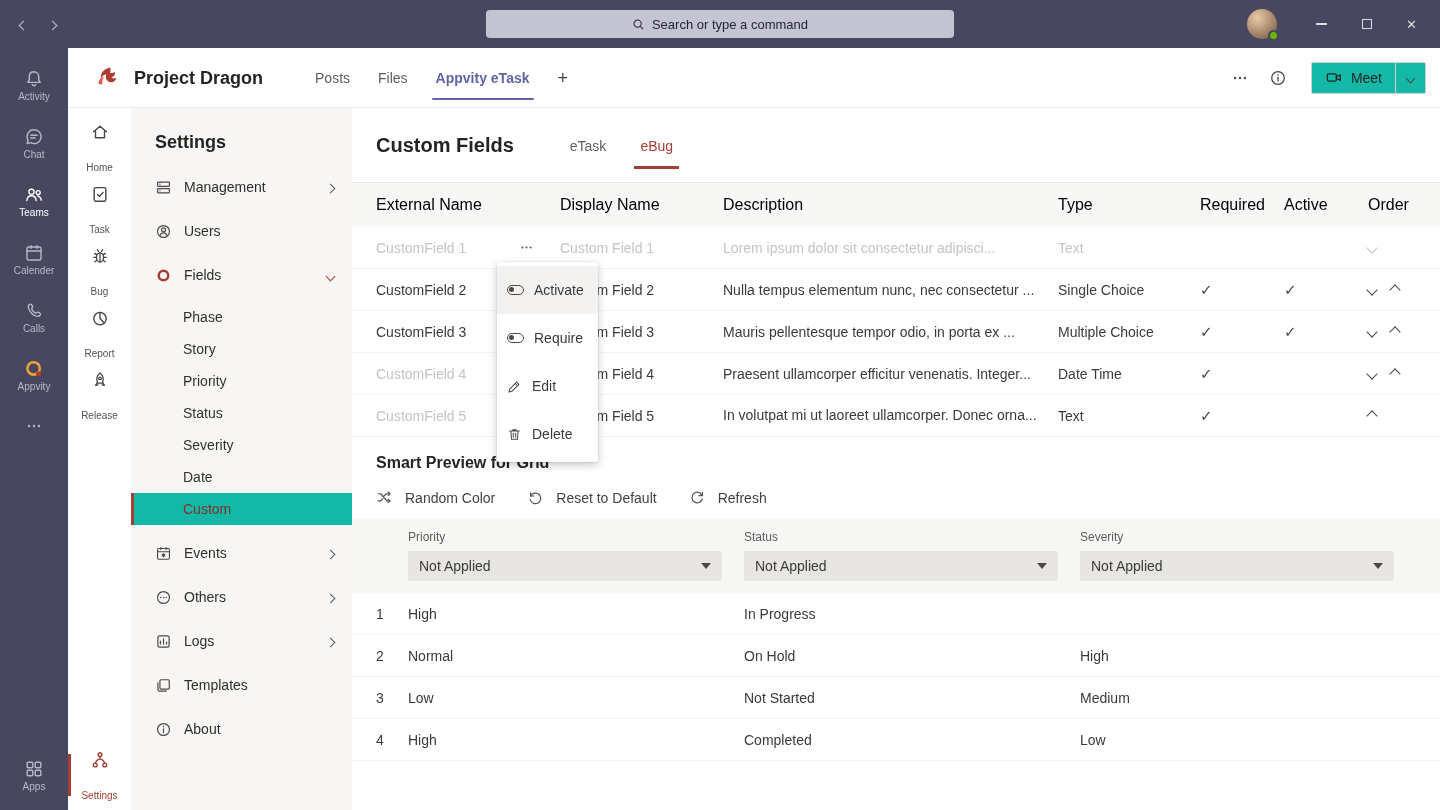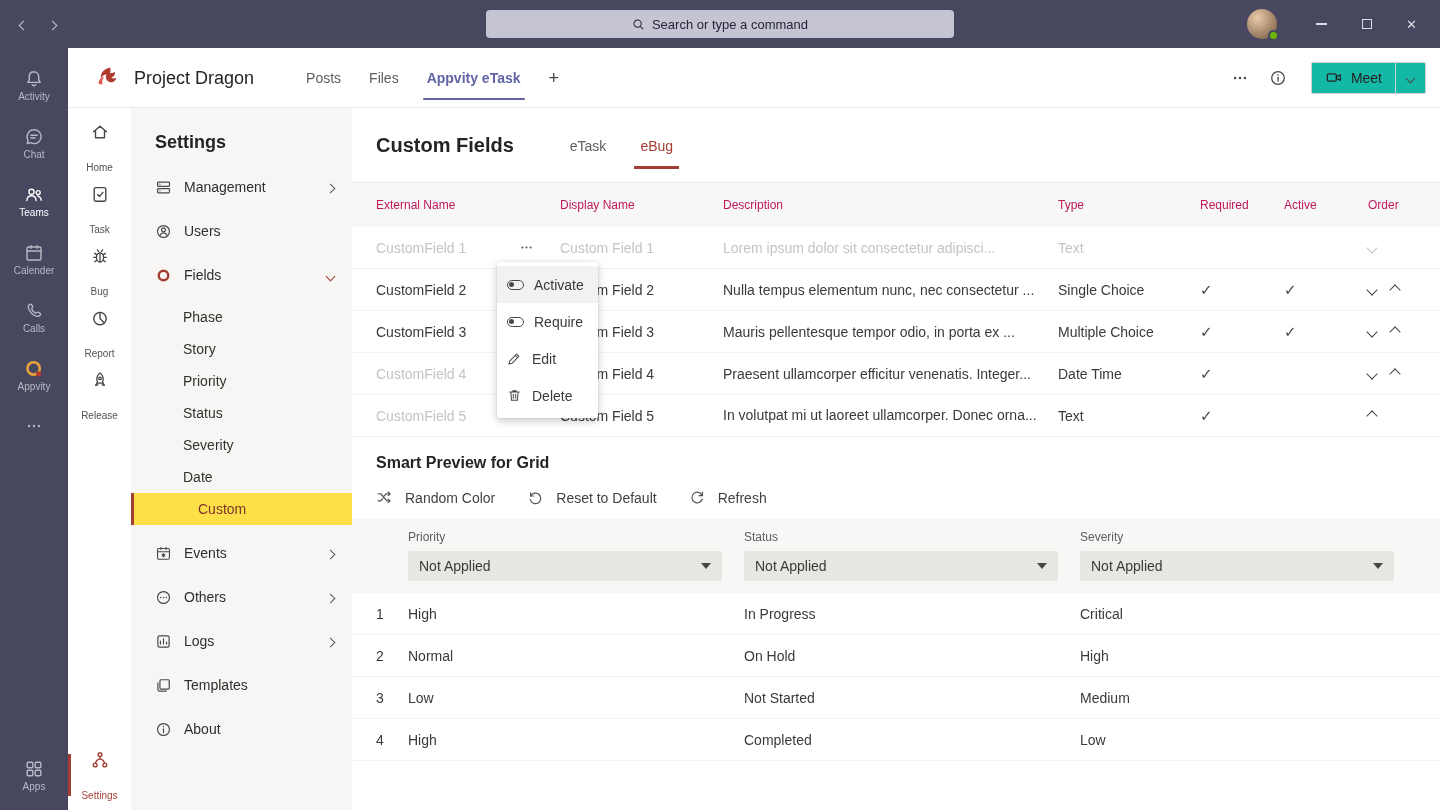--- a/index.html
+++ b/index.html
@@ -36,21 +36,21 @@
   .tr-item.active{color:#fff}
   .tr-item .lbl{line-height:1}
   .tr-spacer{flex:1}
   .tr-bottom{margin-bottom:6px}
 
   
   .right-col{flex:1;display:flex;flex-direction:column;min-width:0}
 
   
   .app-header{flex:0 0 60px;background:#fff;display:flex;align-items:center;padding:0 14px 0 26px;box-shadow:inset 0 -1px 0 #ececec}
-  .team-title{font-size:18px;font-weight:400;color:#252423;margin-left:10px;white-space:nowrap}
+  .team-title{font-size:18px;font-weight:700;color:#252423;margin-left:10px;white-space:nowrap}
   .team-tabs{display:flex;margin-left:38px;align-self:stretch}
   .tab{display:flex;align-items:center;padding:0 14px;color:#605e5c;position:relative;white-space:nowrap}
   .tab.active{color:#6264a7;font-weight:700}
   .tab.active::after{content:"";position:absolute;left:10px;right:10px;bottom:8px;height:2.5px;background:#6264a7;border-radius:1px}
   .tab.addtab{color:#484644;font-size:18px;font-weight:400}
   .header-right{margin-left:auto;display:flex;align-items:center;gap:20px}
   .hdr-icon{color:#484644;display:flex;align-items:center}
   .meet-split{display:flex;align-items:stretch;height:32px;border:1px solid #d2d0ce;border-radius:2px;background:#14b8a6;margin-left:4px}
   .meet-main{display:flex;align-items:center;gap:8px;padding:0 13px;color:#252423}
   .meet-caret{width:30px;display:flex;align-items:center;justify-content:center;border-left:1px solid #d2d0ce;color:#484644}
@@ -67,47 +67,47 @@
   .ar-item.settings::before{content:"";position:absolute;left:0;top:10px;bottom:10px;width:3px;background:#a33e33}
 
   
   .settings-panel{flex:0 0 221px;background:#f7f6f5;padding-top:18px;overflow:hidden}
   .sp-title{font-size:18px;font-weight:700;color:#252423;padding:6px 24px 16px}
   .sp-item{display:flex;align-items:center;height:36px;margin-bottom:8px;padding:0 18px 0 24px;gap:12px;font-size:14px;color:#2f2e2c}
   .sp-item svg{stroke:#4c4a48;flex:0 0 auto}
   .sp-item .sp-chev{margin-left:auto;color:#5c5a58}
   .sp-item.fields .sp-chev{color:#a33e33}
   .sp-sub{display:flex;align-items:center;height:32px;padding:0 18px 0 52px;font-size:14px;color:#33322f}
-  .sp-sub.selected{background:#fde047;border-left:3px solid #a33e33;padding-left:64px;color:#7c332b}
+  .sp-sub.selected{background:#14b8a6;border-left:3px solid #a33e33;padding-left:49px;color:#7c332b}
 
   
   .main{flex:1;background:#fff;position:relative;min-width:0;overflow:hidden}
   .cf-head{height:74px;display:flex;align-items:center;padding:0 24px}
   .cf-title{font-size:20px;font-weight:700;color:#252423}
   .cf-tabs{display:flex;gap:34px;margin-left:56px;margin-top:2px}
   .cf-tab{color:#605e5c;position:relative}
   .cf-tab.active{color:#a33e33;font-weight:400}
   .cf-tab.active::after{content:"";position:absolute;left:-6px;right:-6px;bottom:-15px;height:3px;background:#a33e33}
 
   .grid7{display:grid;grid-template-columns:184px 163px 335px 142px 84px 84px 48px;padding:0 24px;align-items:center}
-  .t-head{height:45px;background:#f7f7f6;border-top:1px solid #ebe9e8;color:#be185d;font-size:12px}
+  .t-head{height:45px;background:#f7f7f6;border-top:1px solid #ebe9e8;color:#000000;font-size:16px}
   .t-row{min-height:42px;border-bottom:1px solid #f3f2f1;font-size:14px;color:#3b3a39}
   .t-row .c-desc{white-space:nowrap;overflow:hidden;padding-right:14px}
   .t-row.wrap .c-desc{white-space:normal;line-height:1.35;padding:6px 14px 6px 0}
   .t-row.dim .cell{color:#c6c4c2}
   .cell.dim-ext{color:#c6c4c2}
   .c-ext{position:relative;display:flex;align-items:center}
   .row-dots{position:absolute;right:26px;color:#5c5a58;display:flex;align-items:center}
   .check{font-size:15px;color:#484644}
   .c-order{display:flex;gap:15px;align-items:center;color:#484644}
   .c-order .chev{width:8px;height:8px;border-width:1.5px}
 
   
   .ctx-menu{position:absolute;left:145px;top:154px;width:101px;background:#fff;border-radius:2px;box-shadow:0 3px 9px rgba(0,0,0,.22),0 0 2px rgba(0,0,0,.12);padding:4px 0;z-index:6}
-  .ctx-item{height:37px;display:flex;align-items:center;gap:10px;padding:0 10px;font-size:14px;color:#3b3a39}
+  .ctx-item{height:48px;display:flex;align-items:center;gap:10px;padding:0 10px;font-size:14px;color:#3b3a39}
   .ctx-item.hl{background:#f3f2f1}
   .tgl{width:17px;height:10px;border:1.3px solid #4c4a48;border-radius:6px;position:relative;display:inline-block;flex:0 0 auto}
   .tgl::before{content:"";position:absolute;left:1.2px;top:1.1px;width:5.2px;height:5.2px;border-radius:50%;background:#4c4a48}
 
   
   .pv-title{font-size:16px;font-weight:700;color:#252423;margin:17px 24px 0}
   .pv-actions{display:flex;gap:32px;align-items:center;margin:17px 24px 0;color:#44423f}
   .pv-action{display:flex;align-items:center;gap:12px}
   .pv-action svg{stroke:#54524f}
   .pv-band{background:#f7f7f6;margin-top:13px;padding:7px 0 12px}
@@ -579,21 +579,20 @@
                 <span data-interactable="false">Not Applied</span>
                 <span class="dd-caret" data-interactable="false"></span>
               </div>
             </div>
           </div>
 
           <div class="grid4 pv-row" data-interactable="false">
             <div data-interactable="false">1</div>
             <div data-interactable="false">High</div>
             <div data-interactable="false">In Progress</div>
-            <div data-interactable="false">Critical</div>
           </div>
           <div class="grid4 pv-row" data-interactable="false">
             <div data-interactable="false">2</div>
             <div data-interactable="false">Normal</div>
             <div data-interactable="false">On Hold</div>
             <div data-interactable="false">High</div>
           </div>
           <div class="grid4 pv-row" data-interactable="false">
             <div data-interactable="false">3</div>
             <div data-interactable="false">Low</div>

